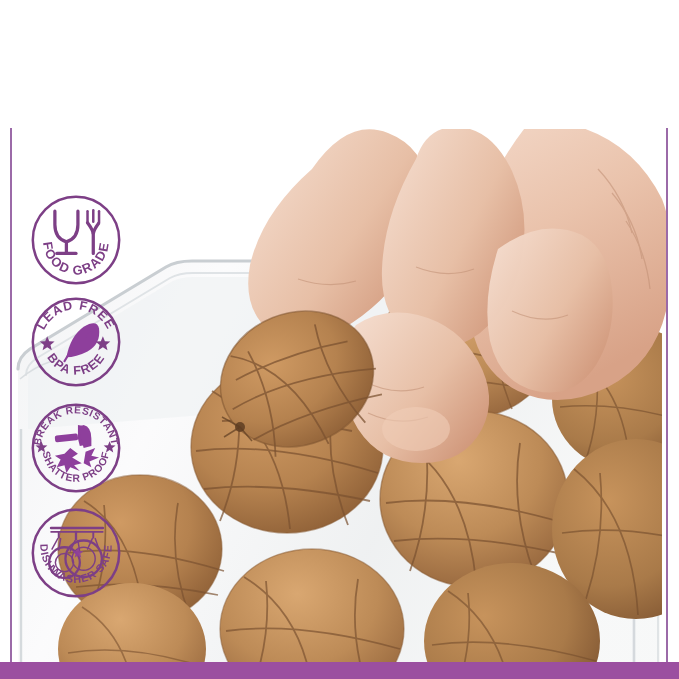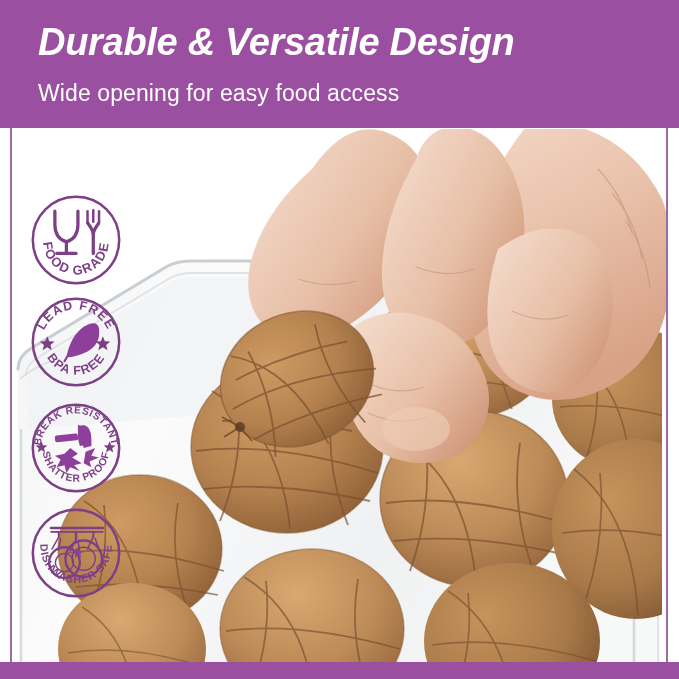--- a/index.html
+++ b/index.html
@@ -113,24 +113,20 @@
   .badge-0 { top: 0px; }
   .badge-1 { top: 102px; }
   .badge-2 { top: 208px; }
   .badge-3 { top: 313px; }
 </style>
 </head>
 <body>
 
 <div id="page">
 
-  <div class="header">
-    <div class="header-title">Durable &amp; Versatile Design</div>
-    <div class="header-sub">Wide opening for easy food access</div>
-  </div>
 
   <div class="photo">
     <svg class="photo-svg" viewBox="0 0 654 533" preserveAspectRatio="none">
       <defs>
         <linearGradient id="skinG" x1="0" y1="0" x2="0.4" y2="1">
           <stop offset="0%" stop-color="#f3d8c8"></stop>
           <stop offset="45%" stop-color="#eac3ac"></stop>
           <stop offset="100%" stop-color="#d8a287"></stop>
         </linearGradient>
         <linearGradient id="fingerG" x1="0" y1="0" x2="1" y2="0.8">

